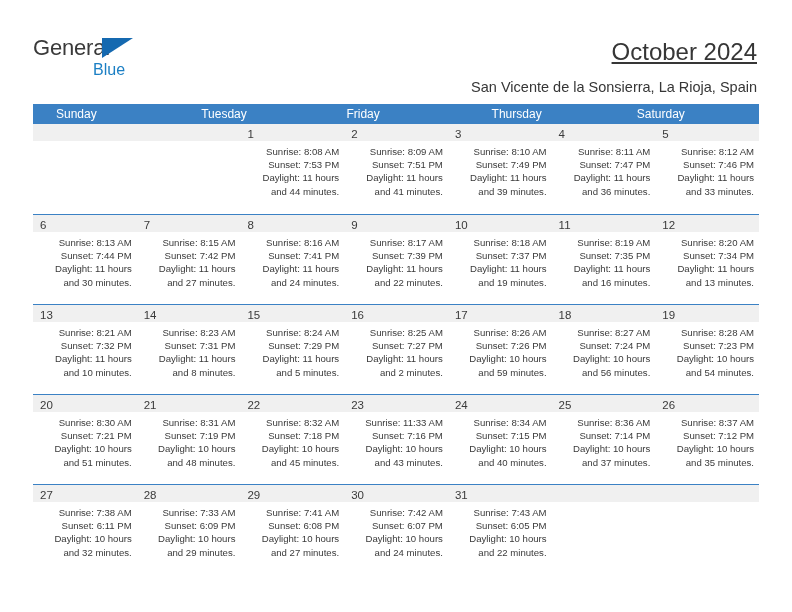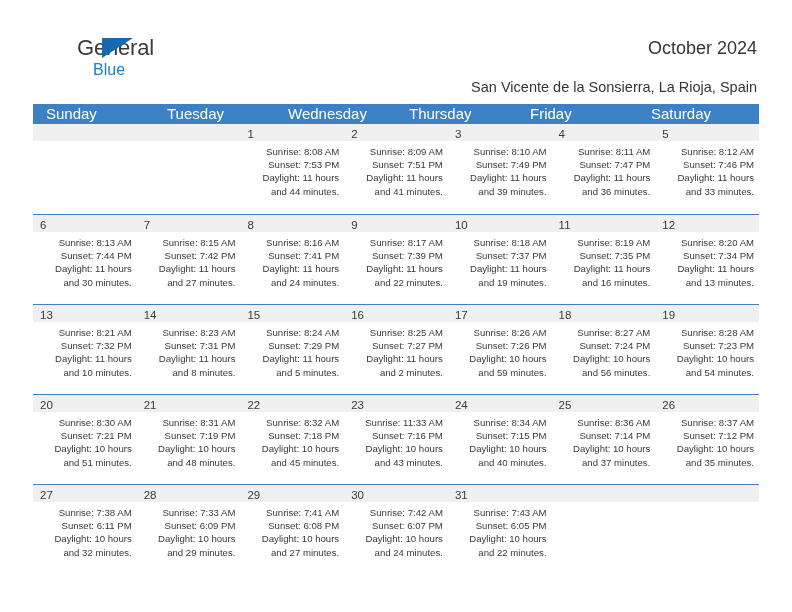--- a/index.html
+++ b/index.html
@@ -40,21 +40,20 @@
   }
   .logo-general {
     position: absolute;
     left: 0;
     top: 0;
     font-size: 22px;
     color: #3a3a3a;
     letter-spacing: -0.2px;
     line-height: 26px;
     font-family: "Liberation Sans", sans-serif;
-    margin-left: 44px;
   }
   .logo-triangle {
     position: absolute;
     left: 69px;
     top: 3px;
     width: 0;
     height: 0;
     border-left: 31px solid #1569b0;
     border-bottom: 20px solid transparent;
   }
@@ -65,24 +64,25 @@
     font-size: 16px;
     color: #1b7fc4;
     line-height: 26px;
     font-family: "Liberation Sans", sans-serif;
   }
 
   .title {
     position: absolute;
     right: 35px;
     top: 38px;
-    font-size: 18px;
+    font-size: 24px;
     color: #363636;
     text-align: left;
     white-space: nowrap;
+    text-decoration: underline;
   }
   .subtitle {
     position: absolute;
     right: 35px;
     top: 79px;
     font-size: 14.5px;
     color: #363636;
     text-align: left;
     white-space: nowrap;
   }
@@ -97,23 +97,23 @@
 
   .dow-row {
     display: flex;
     width: 726px;
     height: 20px;
     background: #3b81c4;
   }
   .dow-cell {
     flex: 1 1 0;
     color: #ffffff;
-    font-size: 15px;
+    font-size: 12px;
     line-height: 20px;
-    padding-left: 13px;
+    padding-left: 23px;
     box-sizing: border-box;
     white-space: nowrap;
   }
 
   .week {
     display: flex;
     width: 726px;
     height: 90px;
     border-top: 1px solid #3b81c4;
     box-sizing: border-box;
@@ -170,23 +170,22 @@
     </div>
 
     <div class="title">October 2024</div>
     <div class="subtitle">San Vicente de la Sonsierra, La Rioja, Spain</div>
   </div>
 
   <div class="calendar">
     <div class="dow-row" id="dow-row">
         <div class="dow-cell">Sunday</div>
         <div class="dow-cell">Tuesday</div>
-        <div class="dow-cell">Wednesday</div>
+        <div class="dow-cell">Friday</div>
         <div class="dow-cell">Thursday</div>
-        <div class="dow-cell">Friday</div>
         <div class="dow-cell">Saturday</div>
       </div>
     <div id="weeks-container">
         <div class="week">
           <div class="day empty">
             <div class="daynum-band"><span class="daynum"></span></div>
           </div>
           <div class="day empty">
             <div class="daynum-band"><span class="daynum"></span></div>
           </div>

